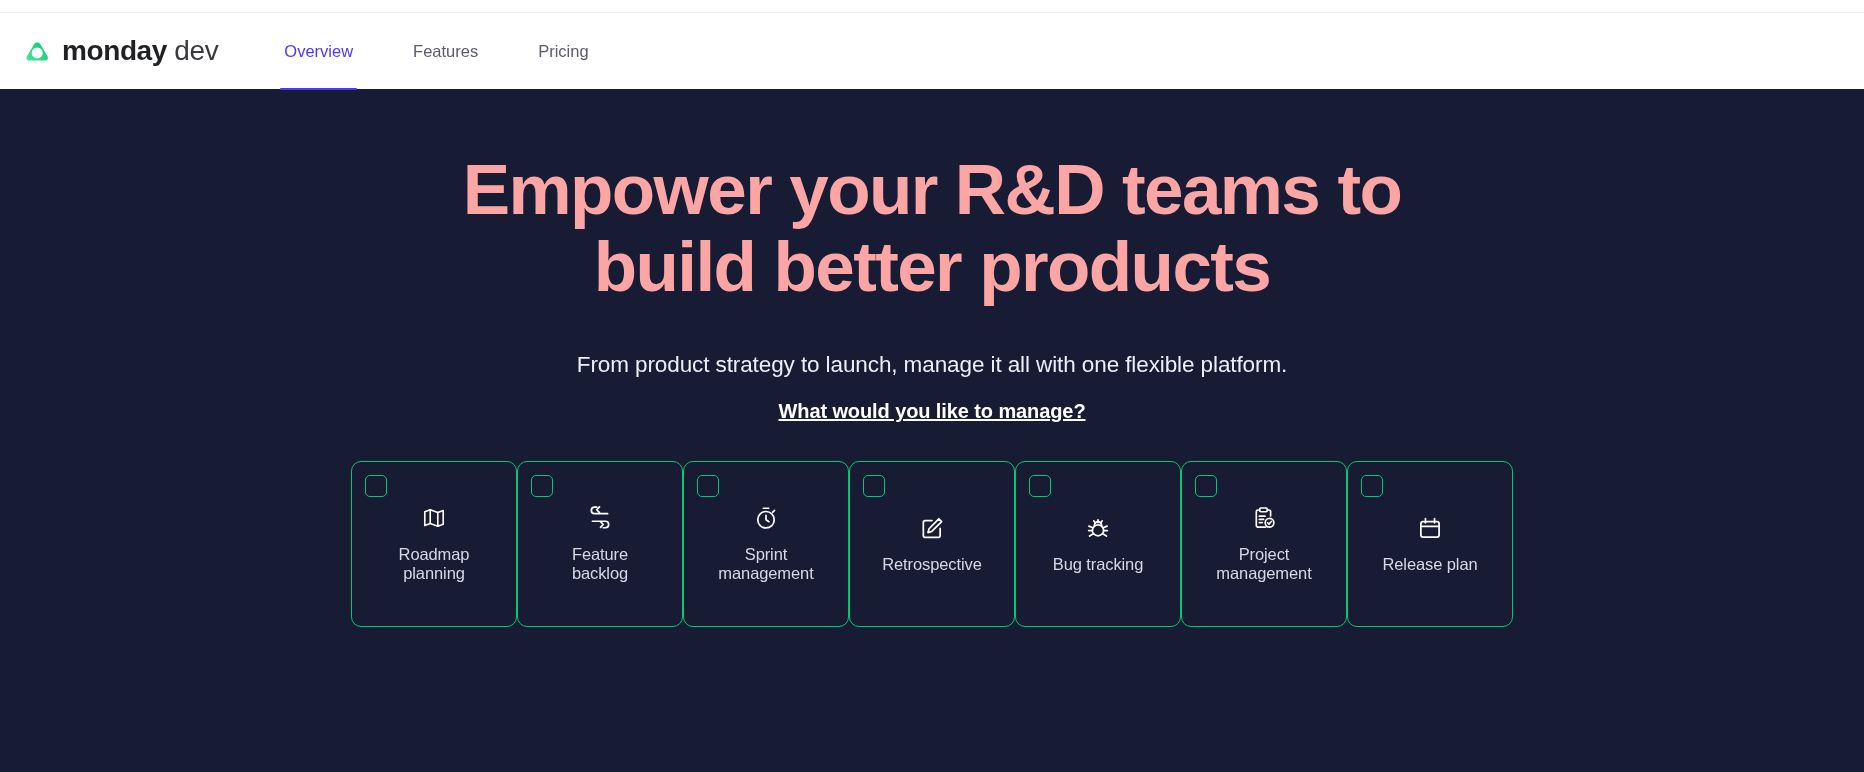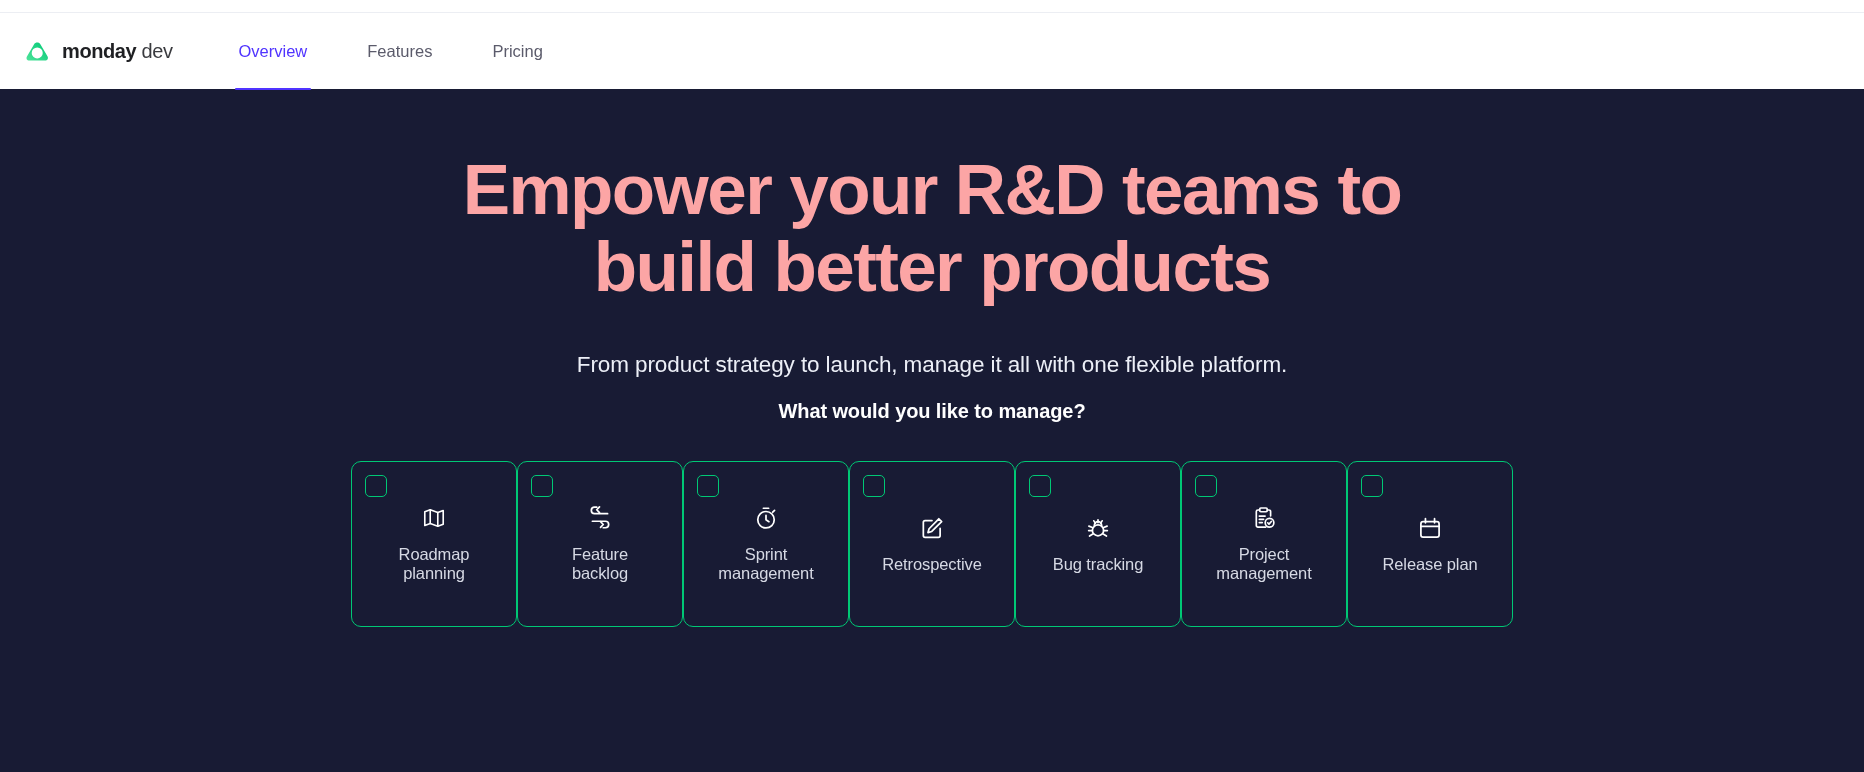--- a/index.html
+++ b/index.html
@@ -38,21 +38,21 @@
     gap: 9px;
     margin-right: 44px;
     text-decoration: none;
   }
   .brand-logo {
     width: 29px; height: 29px;
     display: block;
     flex: none;
   }
   .brand-text {
-    font-size: 20px;
+    font-size: 28px;
     letter-spacing: -0.4px;
     white-space: nowrap;
     line-height: 1;
     color: #323338;
   }
   .brand-text b {
     font-weight: 700;
     color: #1f2023;
   }
   .brand-text span.light {
@@ -119,20 +119,21 @@
     text-align: right;
     letter-spacing: -0.1px;
   }
   .hero-question {
     color: #ffffff;
     font-size: 20px;
     font-weight: 700;
     margin: 22px 0 0 0;
     text-align: center;
     letter-spacing: -0.1px;
+    text-decoration: underline;
   }
 
   
   .cards {
     display: flex;
     margin-top: 38px;
     align-items: stretch;
     justify-content: center;
   }
   .card {

